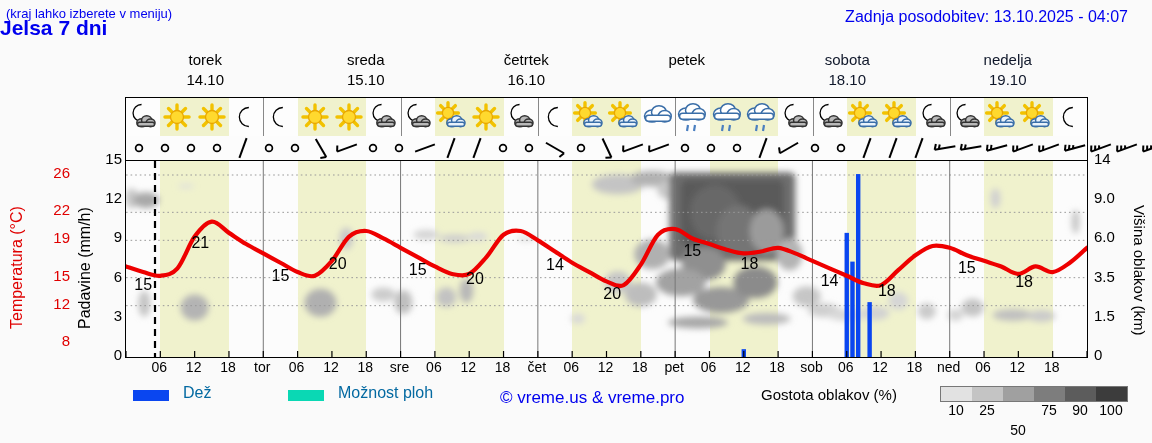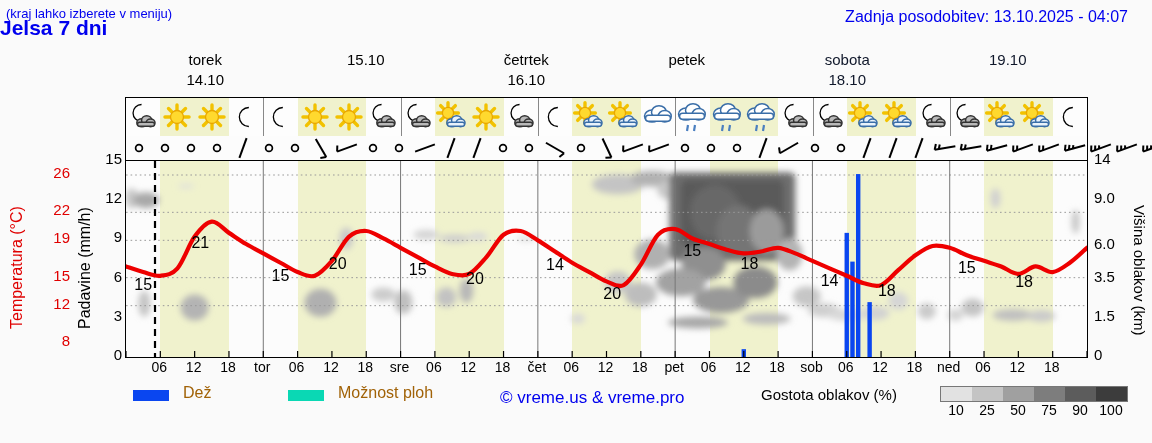--- a/index.html
+++ b/index.html
@@ -53,21 +53,21 @@
      writing-mode:vertical-rl;text-align:center;}
   .cloud-tick{position:absolute;left:1094px;width:40px;text-align:left;color:#000;font-size:15px;}
 
   
   #xlabels{left:125px;top:359px;width:963px;height:22px;}
   .xlab{position:absolute;transform:translateX(-50%);font-size:14px;color:#000;white-space:nowrap;}
 
   
   #legend{left:125px;top:386px;width:1020px;height:40px;}
   .lg-swatch{position:absolute;width:36px;height:11px;}
-  .lg-text{position:absolute;font-size:16px;color:#a16207;white-space:nowrap;}
+  .lg-text{position:absolute;font-size:16px;color:#0369a1;white-space:nowrap;}
   #copyright{position:absolute;left:375px;top:2px;font-size:17px;color:#0000ee;white-space:nowrap;text-align:center;}
   #cloud-legend-title{position:absolute;left:636px;top:0px;font-size:15px;color:#000;white-space:nowrap;}
   #cloud-ramp{position:absolute;left:815px;top:0px;height:14px;display:flex;border:1px solid #777;}
   #cloud-ramp div{width:31px;height:14px;}
   #cloud-ramp-labels{position:absolute;left:805px;top:16px;width:230px;height:18px;}
   .ramp-lab{position:absolute;font-size:14px;color:#000;transform:translateX(-50%);}
 
   svg{display:block;overflow:visible;}
   text{font-family:"Liberation Sans", sans-serif;}
 </style>
@@ -77,34 +77,36 @@
 <div class="abs" id="menu-note">(kraj lahko izberete v meniju)</div>
 <div class="abs" id="page-title">Jelsa 7 dni</div>
 <div class="abs" id="updated">Zadnja posodobitev: 13.10.2025 - 04:07</div>
 
 <div class="abs" id="day-header">
   <div class="day-col">
     <span class="day-name">torek</span>
     <span class="day-date">14.10</span>
   </div>
   <div class="day-col">
+    <span class="day-name">sreda</span>
     <span class="day-date">15.10</span>
   </div>
   <div class="day-col">
     <span class="day-name">četrtek</span>
     <span class="day-date">16.10</span>
   </div>
   <div class="day-col">
     <span class="day-name">petek</span>
   </div>
   <div class="day-col weekend">
     <span class="day-name">sobota</span>
     <span class="day-date">18.10</span>
   </div>
   <div class="day-col weekend">
+    <span class="day-name">nedelja</span>
     <span class="day-date">19.10</span>
   </div>
 </div>
 
 <div class="abs" id="symbol-panel">
   <div id="icon-row">
       <div class="icon-cell night-band">
         <svg width="32" height="34" viewBox="0 0 32 34">
           <path d="M 14.55 4.5 a 8.5 8.5 0 1 0 0 17 a 7.31 7.31 0 1 1 0 -17 Z" fill="#ffffff" stroke="#000" stroke-width="1.3"></path>
           <g>
@@ -874,21 +876,21 @@
     <div class="precip-tick abs" style="top: 150px;">15</div>
     <div class="precip-tick abs" style="top: 189.2px;">12</div>
     <div class="precip-tick abs" style="top: 228.4px;">9</div>
     <div class="precip-tick abs" style="top: 267.6px;">6</div>
     <div class="precip-tick abs" style="top: 306.8px;">3</div>
     <div class="precip-tick abs" style="top: 346px;">0</div>
   </div>
 <div id="cloud-ticks">
     <div class="cloud-tick abs" style="top: 150px;">14</div>
     <div class="cloud-tick abs" style="top: 189.2px;">9.0</div>
-    <div class="cloud-tick abs" style="top: 235px;">6.0</div>
+    <div class="cloud-tick abs" style="top: 228px;">6.0</div>
     <div class="cloud-tick abs" style="top: 267.6px;">3.5</div>
     <div class="cloud-tick abs" style="top: 306.8px;">1.5</div>
     <div class="cloud-tick abs" style="top: 346px;">0</div>
   </div>
 
 <div class="abs" id="xlabels">
     <div class="xlab" style="left: 34.3214px; top: 0px;">06</div>
     <div class="xlab" style="left: 68.6429px; top: 0px;">12</div>
     <div class="xlab" style="left: 102.964px; top: 0px;">18</div>
     <div class="xlab" style="left: 137.286px; top: 0px;">tor</div>
@@ -928,18 +930,18 @@
       <div style="background: rgb(226, 226, 226);"></div>
       <div style="background: rgb(196, 196, 196);"></div>
       <div style="background: rgb(160, 160, 160);"></div>
       <div style="background: rgb(125, 125, 125);"></div>
       <div style="background: rgb(92, 92, 92);"></div>
       <div style="background: rgb(60, 60, 60);"></div>
     </div>
   <div id="cloud-ramp-labels">
       <div class="ramp-lab" style="left: 26px;">10</div>
       <div class="ramp-lab" style="left: 57px;">25</div>
-      <div class="ramp-lab" style="left: 88px;">50</div>
+      <div class="ramp-lab" style="left: 88px; margin-top: 20px;">50</div>
       <div class="ramp-lab" style="left: 119px;">75</div>
       <div class="ramp-lab" style="left: 150px;">90</div>
       <div class="ramp-lab" style="left: 181px;">100</div>
     </div>
 </div>
 
 </body></html>

